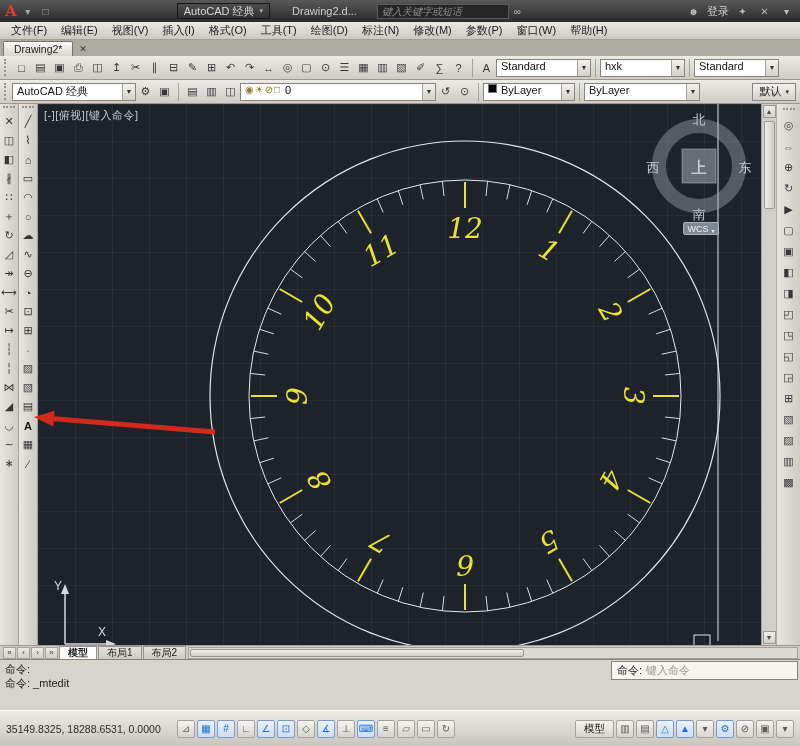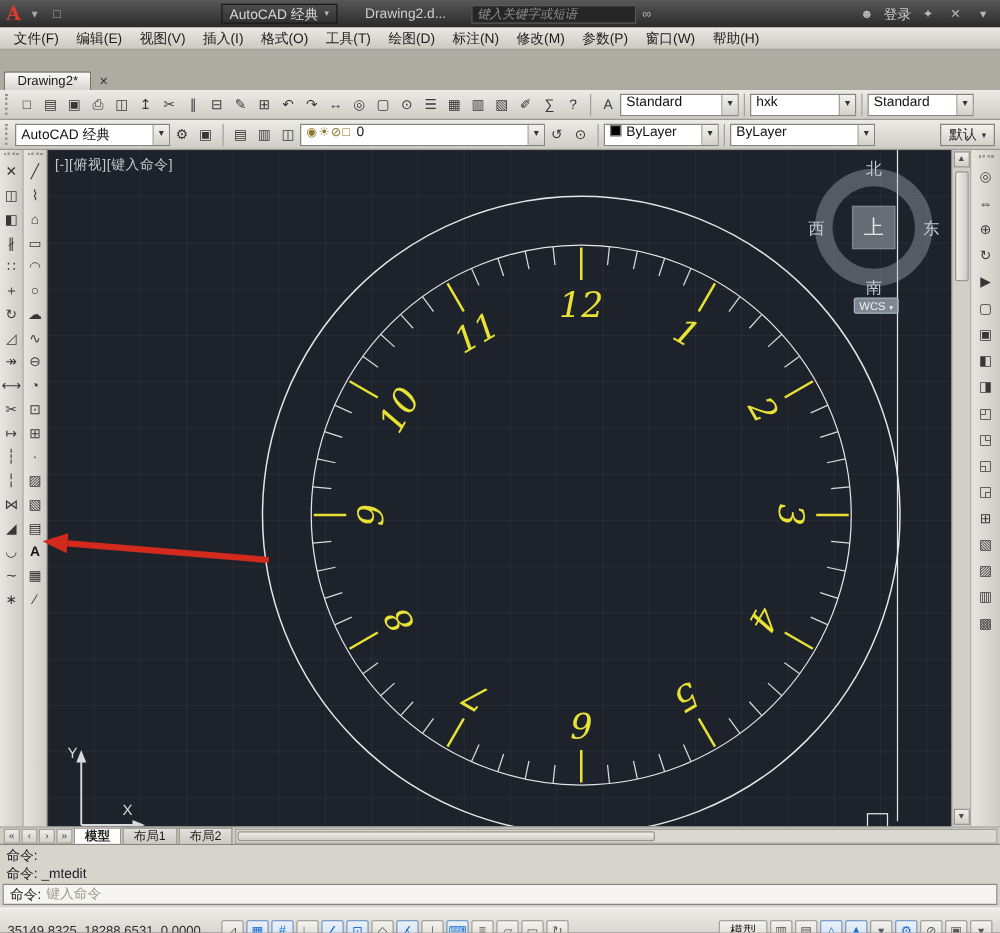--- a/index.html
+++ b/index.html
@@ -18,21 +18,21 @@
   .search-input::placeholder{color:#8f8f8f}
   .tbar-btn{width:17px;height:16px;display:flex;align-items:center;justify-content:center;color:#b9b9b9;font-size:10px}
   .tb-right{margin-left:auto;display:flex;align-items:center;gap:5px}
   .login-label{color:#d0d0d0}
 
   
   .menubar{height:18px;background:linear-gradient(#ebe9e4,#ccc9c2);display:flex;align-items:center;padding-left:4px;border-bottom:1px solid #a29f98;color:#1b1b1b}
   .menu-item{padding:1px 7px;cursor:default}
 
   
-  .tabrow{height:32px;background:#aeaba3;display:flex;align-items:flex-end;padding-left:3px;gap:3px}
+  .tabrow{height:16px;background:#aeaba3;display:flex;align-items:flex-end;padding-left:3px;gap:3px}
   .doc-tab{height:15px;display:flex;align-items:center;padding:0 10px;background:linear-gradient(#fcfbf9,#d8d5ce);border:1px solid #76736b;border-bottom:none;font-size:10.5px;color:#1b1b1b;border-radius:2px 2px 0 0}
   .tab-close{width:13px;height:13px;display:flex;align-items:center;justify-content:center;font-size:9px;color:#3a3a3a;margin-bottom:1px}
 
   
   .toolbar{background:linear-gradient(#edebe7,#cfccc5);border-bottom:1px solid #9c9992;display:flex;align-items:center;padding:0 2px;height:24px}
   .grip{width:4px;height:17px;border-left:2px dotted #98958d;margin:0 4px 0 2px}
   .tb-btn{width:19px;height:19px;display:flex;align-items:center;justify-content:center;font-size:11px;color:#37373a;border:1px solid transparent;border-radius:2px}
   .divider{width:1px;height:18px;background:#a5a29b;margin:0 4px}
   .combo{height:18px;background:#fff;border:1px solid #86867e;display:flex;align-items:flex-start;font-size:11px;color:#111;padding-left:4px;overflow:hidden;white-space:nowrap}
   .combo .caret{margin-left:auto;width:13px;align-self:stretch;background:linear-gradient(#f3f2ef,#d4d1ca);border-left:1px solid #a5a29b;display:flex;align-items:center;justify-content:center;font-size:7px;color:#333}
@@ -68,21 +68,21 @@
 
   
   .ltabs{height:14px;background:#cfccc5;border-top:1px solid #9c9992;display:flex;align-items:center;font-size:10px;padding-left:2px}
   .nav-btn{width:13px;height:12px;display:flex;align-items:center;justify-content:center;font-size:8px;color:#333;background:linear-gradient(#edebe7,#d3d0c9);border:1px solid #a5a29b;margin-left:1px}
   .ltab{height:13px;padding:0 8px;display:flex;align-items:center;background:linear-gradient(#e4e2dd,#ccc9c2);border:1px solid #98958d;border-bottom:none;color:#222;margin-left:1px}
   .ltab.active{background:#fdfdfb;font-weight:bold}
   .hscroll{flex:1;height:12px;background:#dcd9d2;border:1px solid #a5a29b;margin:0 2px;position:relative}
   .hthumb{position:absolute;left:1px;top:1px;bottom:1px;width:55%;background:linear-gradient(#f1efeb,#cfccc5);border:1px solid #9a978f;border-radius:2px}
 
   
-  .cmdwin{height:51px;background:#d7d4cd;border-top:1px solid #88857e;display:flex;flex-direction:column}
+  .cmdwin{height:51px;background:#d7d4cd;border-top:1px solid #88857e;display:flex;flex-direction:row}
   .cmd-history{flex:1;padding:2px 5px 0;font-size:11px;color:#1d1d1d;display:flex;flex-direction:column;justify-content:flex-start}
   .cmd-line{line-height:14px;white-space:pre}
   .cmd-inputrow{height:19px;margin:1px 2px 2px;background:#f7f5f1;border:1px solid #88857e;display:flex;align-items:center;padding:0 5px;font-size:11px;color:#1d1d1d;gap:4px}
   .cmd-input{flex:1;border:none;background:transparent;font-size:11px;color:#444;outline:none;font-family:Liberation Mono, monospace}
   .cmd-input::placeholder{color:#9a9791}
 
   
   .statusbar{height:36px;background:linear-gradient(#edebe7,#c8c5be);border-top:1px solid #fbfbf9;display:flex;align-items:center;padding:0 6px;gap:3px}
   .coords{width:168px;font-size:10.5px;color:#2e2e2e;flex:none}
   .st-btn{width:18px;height:18px;display:flex;align-items:center;justify-content:center;border:1px solid #a5a29b;background:linear-gradient(#f5f4f1,#d7d4cd);border-radius:2px;font-size:10px;color:#5c5c5c;flex:none}

